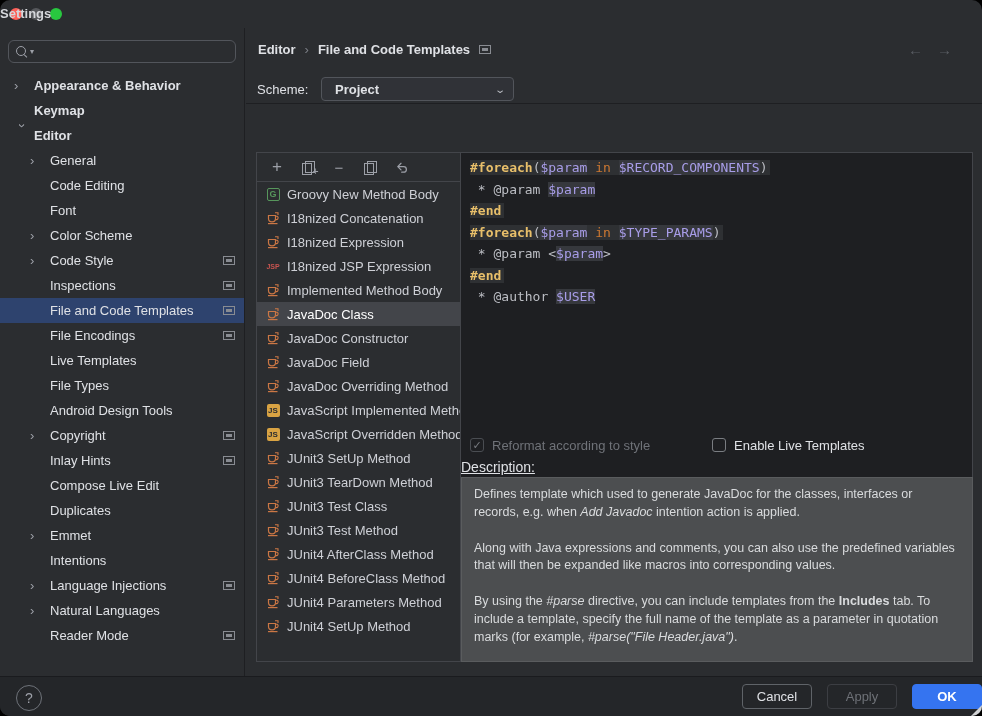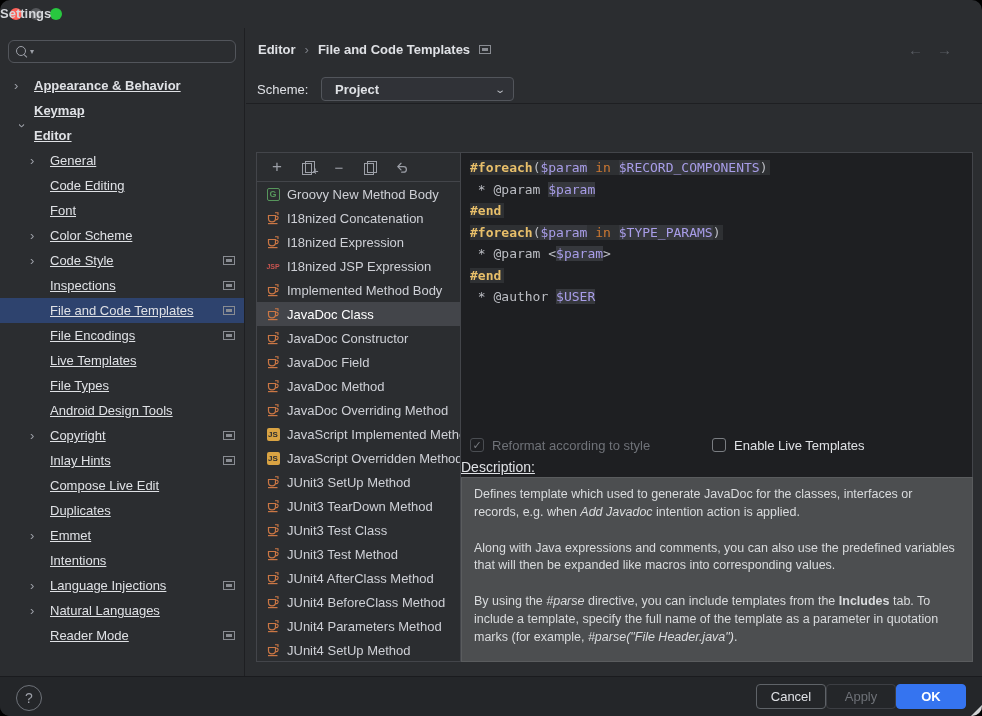--- a/index.html
+++ b/index.html
@@ -20,21 +20,21 @@
   .mag::before{content:"";position:absolute;left:0;top:0;width:8px;height:8px;border:1.4px solid #9DA0A8;border-radius:50%;}
   .mag::after{content:"";position:absolute;left:8px;top:8px;width:4px;height:1.4px;background:#9DA0A8;transform:rotate(45deg);transform-origin:left center;}
   .mag-caret{font-size:8px;color:#9DA0A8;line-height:1;}
   #sidebar-nav{position:absolute;left:0;top:45px;width:244px;}
   .nav-row{position:relative;height:25px;display:flex;align-items:center;font-size:13px;color:#DFE1E5;cursor:default;}
   .nav-row.lv0{padding-left:14px;font-weight:bold;}
   .nav-row.lv1{padding-left:30px;font-weight:normal;}
   .nav-row.sel{background:#2E436E;}
   .chev{width:20px;font-size:13px;color:#9DA0A8;display:inline-block;text-align:left;font-weight:normal;}
   .chev.down{transform:translateX(-2px) translateY(-2px) rotate(90deg);}
-  .nav-label{flex:0 1 auto;white-space:nowrap;text-decoration:underline;}
+  .nav-label{flex:0 1 auto;white-space:nowrap;}
   .meter{position:absolute;right:9px;top:8px;width:12px;height:9px;border:1px solid #898C92;box-sizing:border-box;display:flex;align-items:center;justify-content:center;}
   .meter-in{width:6px;height:3px;background:#898C92;}
 
   
   .breadcrumb{position:absolute;left:258px;top:42px;display:flex;align-items:center;gap:9px;font-size:13px;font-weight:bold;color:#DFE1E5;}
   .bc-sep{color:#7A7D84;font-weight:normal;}
   .nav-arrows{position:absolute;left:908px;top:41px;display:flex;gap:14px;font-size:15px;color:#595C62;}
 
   
   .scheme-label{position:absolute;left:257px;top:82px;font-size:13px;color:#DFE1E5;}
@@ -87,21 +87,21 @@
   
   .desc-label{position:absolute;left:461px;top:459px;font-size:14px;color:#DFE1E5;text-decoration:underline;}
   #desc-box{position:absolute;left:461px;top:477px;width:512px;height:185px;box-sizing:border-box;background:#4C4E50;border:1px solid #5A5C5E;padding:8px 12px;overflow:hidden;}
   #desc-box p{margin:0 0 18px 0;font-size:12.5px;line-height:1.42;color:#D9DBDD;}
   #desc-box .i{font-style:italic;}
   #desc-box .b{font-weight:bold;}
 
   
   #footer{position:absolute;left:0;top:676px;width:100%;height:40px;background:#242629;border-top:1px solid #1A1B1E;box-sizing:border-box;}
   .help-circle{position:absolute;left:16px;top:8px;width:24px;height:24px;border:1px solid #6F737A;border-radius:50%;color:#9DA0A8;font-size:14px;display:flex;align-items:center;justify-content:center;}
-  .btns{position:absolute;right:16px;top:7px;display:flex;}
+  .btns{position:absolute;right:0;top:7px;display:flex;gap:15px;}
   .btn{min-width:70px;height:25px;box-sizing:border-box;border-radius:4px;font-size:13px;display:flex;align-items:center;justify-content:center;padding:0 12px;}
   .btn.normal{border:1px solid #5F6368;color:#DFE1E5;background:transparent;}
   .btn.disabled{border:1px solid #3C3E43;color:#6E7177;background:transparent;}
   .btn.primary{background:#3574F0;color:#FFFFFF;font-weight:bold;border:1px solid #3574F0;}
   .grip{position:absolute;right:0;bottom:0;width:0;height:0;border-style:solid;border-width:0 0 11px 11px;border-color:transparent transparent #D2D3D5 transparent;}
 </style>
 </head>
 <body>
 
 <div id="window">
@@ -366,31 +366,20 @@
         </div>
         <div class="li">
           <span class="fic">
             <svg width="14" height="14" viewBox="0 0 14 14">
               <path d="M2.5 4.5 h7 v3 a3.5 3.4 0 0 1 -7 0 z" fill="none" stroke="#CB7745" stroke-width="1.2"></path>
               <path d="M9.7 5.3 h1.5 a1.7 1.7 0 0 1 -1.7 3.1" fill="none" stroke="#CB7745" stroke-width="1.1"></path>
               <path d="M9 1.8 h3 v2.2" fill="none" stroke="#CB7745" stroke-width="1.1"></path>
               <path d="M2 12.6 h9.5" stroke="#CB7745" stroke-width="1.2"></path>
             </svg>
           </span>
-          <span class="li-label">JavaDoc Method</span>
-        </div>
-        <div class="li">
-          <span class="fic">
-            <svg width="14" height="14" viewBox="0 0 14 14">
-              <path d="M2.5 4.5 h7 v3 a3.5 3.4 0 0 1 -7 0 z" fill="none" stroke="#CB7745" stroke-width="1.2"></path>
-              <path d="M9.7 5.3 h1.5 a1.7 1.7 0 0 1 -1.7 3.1" fill="none" stroke="#CB7745" stroke-width="1.1"></path>
-              <path d="M9 1.8 h3 v2.2" fill="none" stroke="#CB7745" stroke-width="1.1"></path>
-              <path d="M2 12.6 h9.5" stroke="#CB7745" stroke-width="1.2"></path>
-            </svg>
-          </span>
           <span class="li-label">JavaDoc Overriding Method</span>
         </div>
         <div class="li">
           <span class="fic">
             <span class="jsicon">JS</span>
           </span>
           <span class="li-label">JavaScript Implemented Method</span>
         </div>
         <div class="li">
           <span class="fic">

